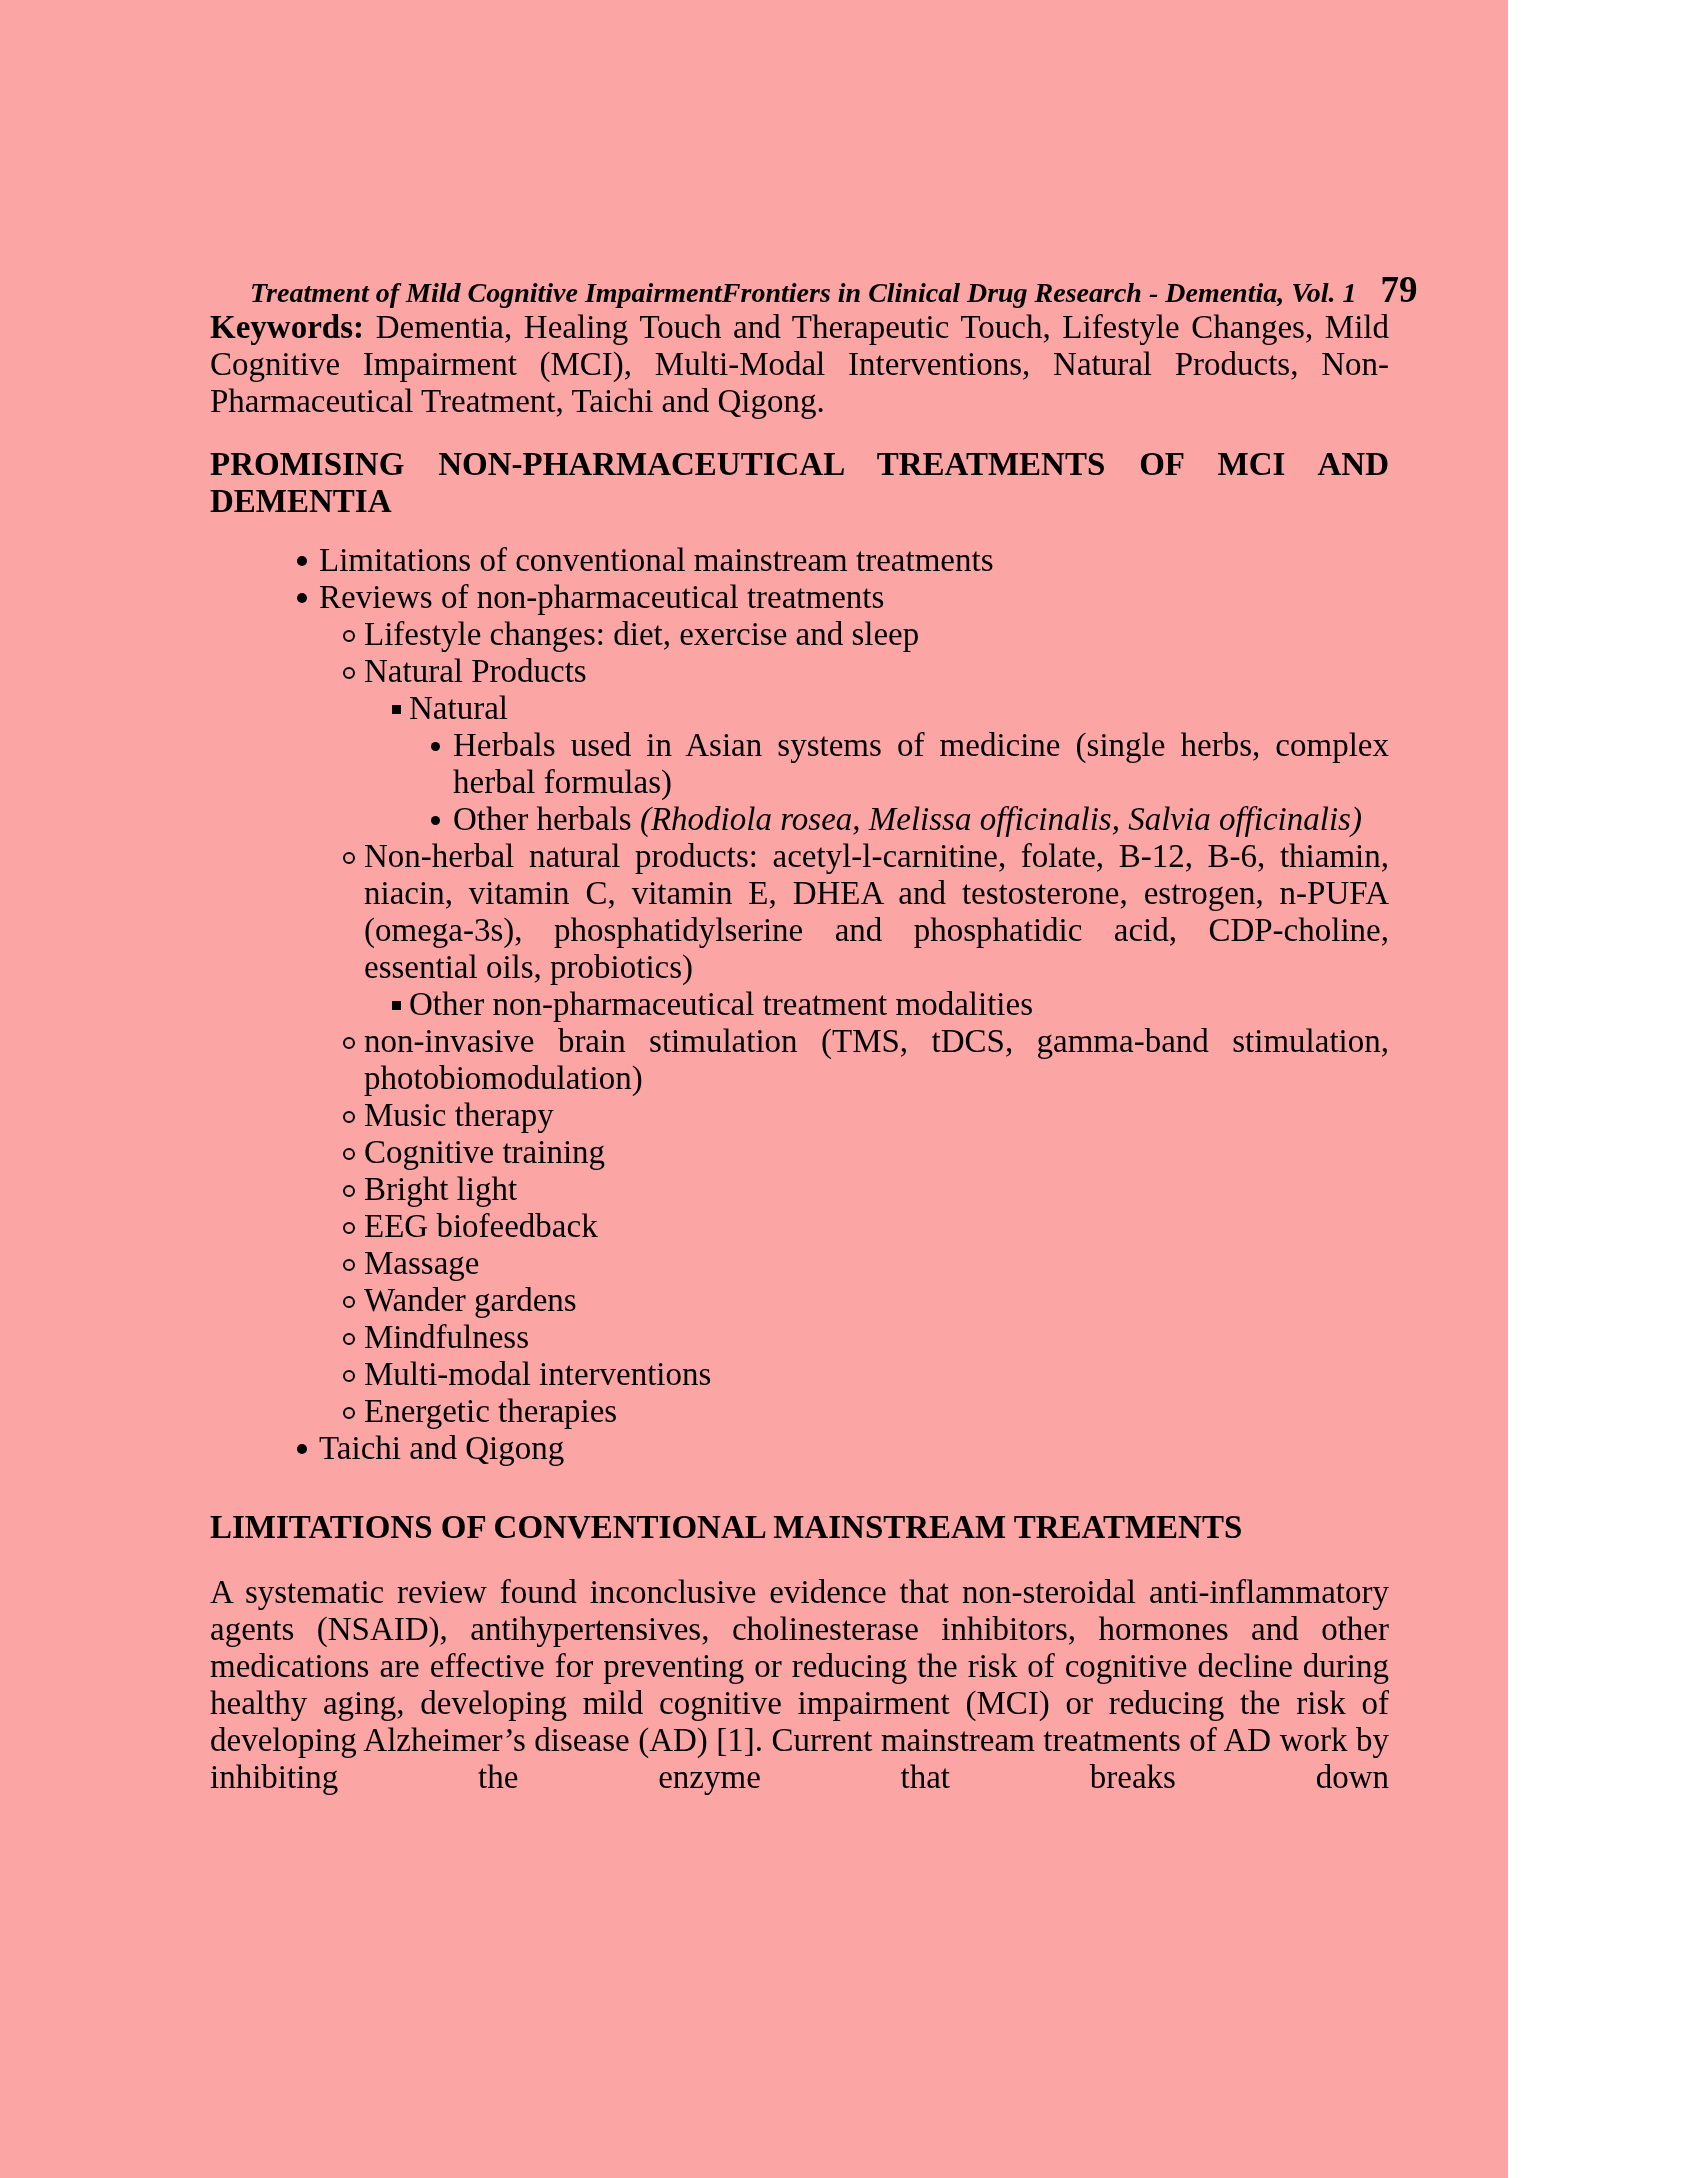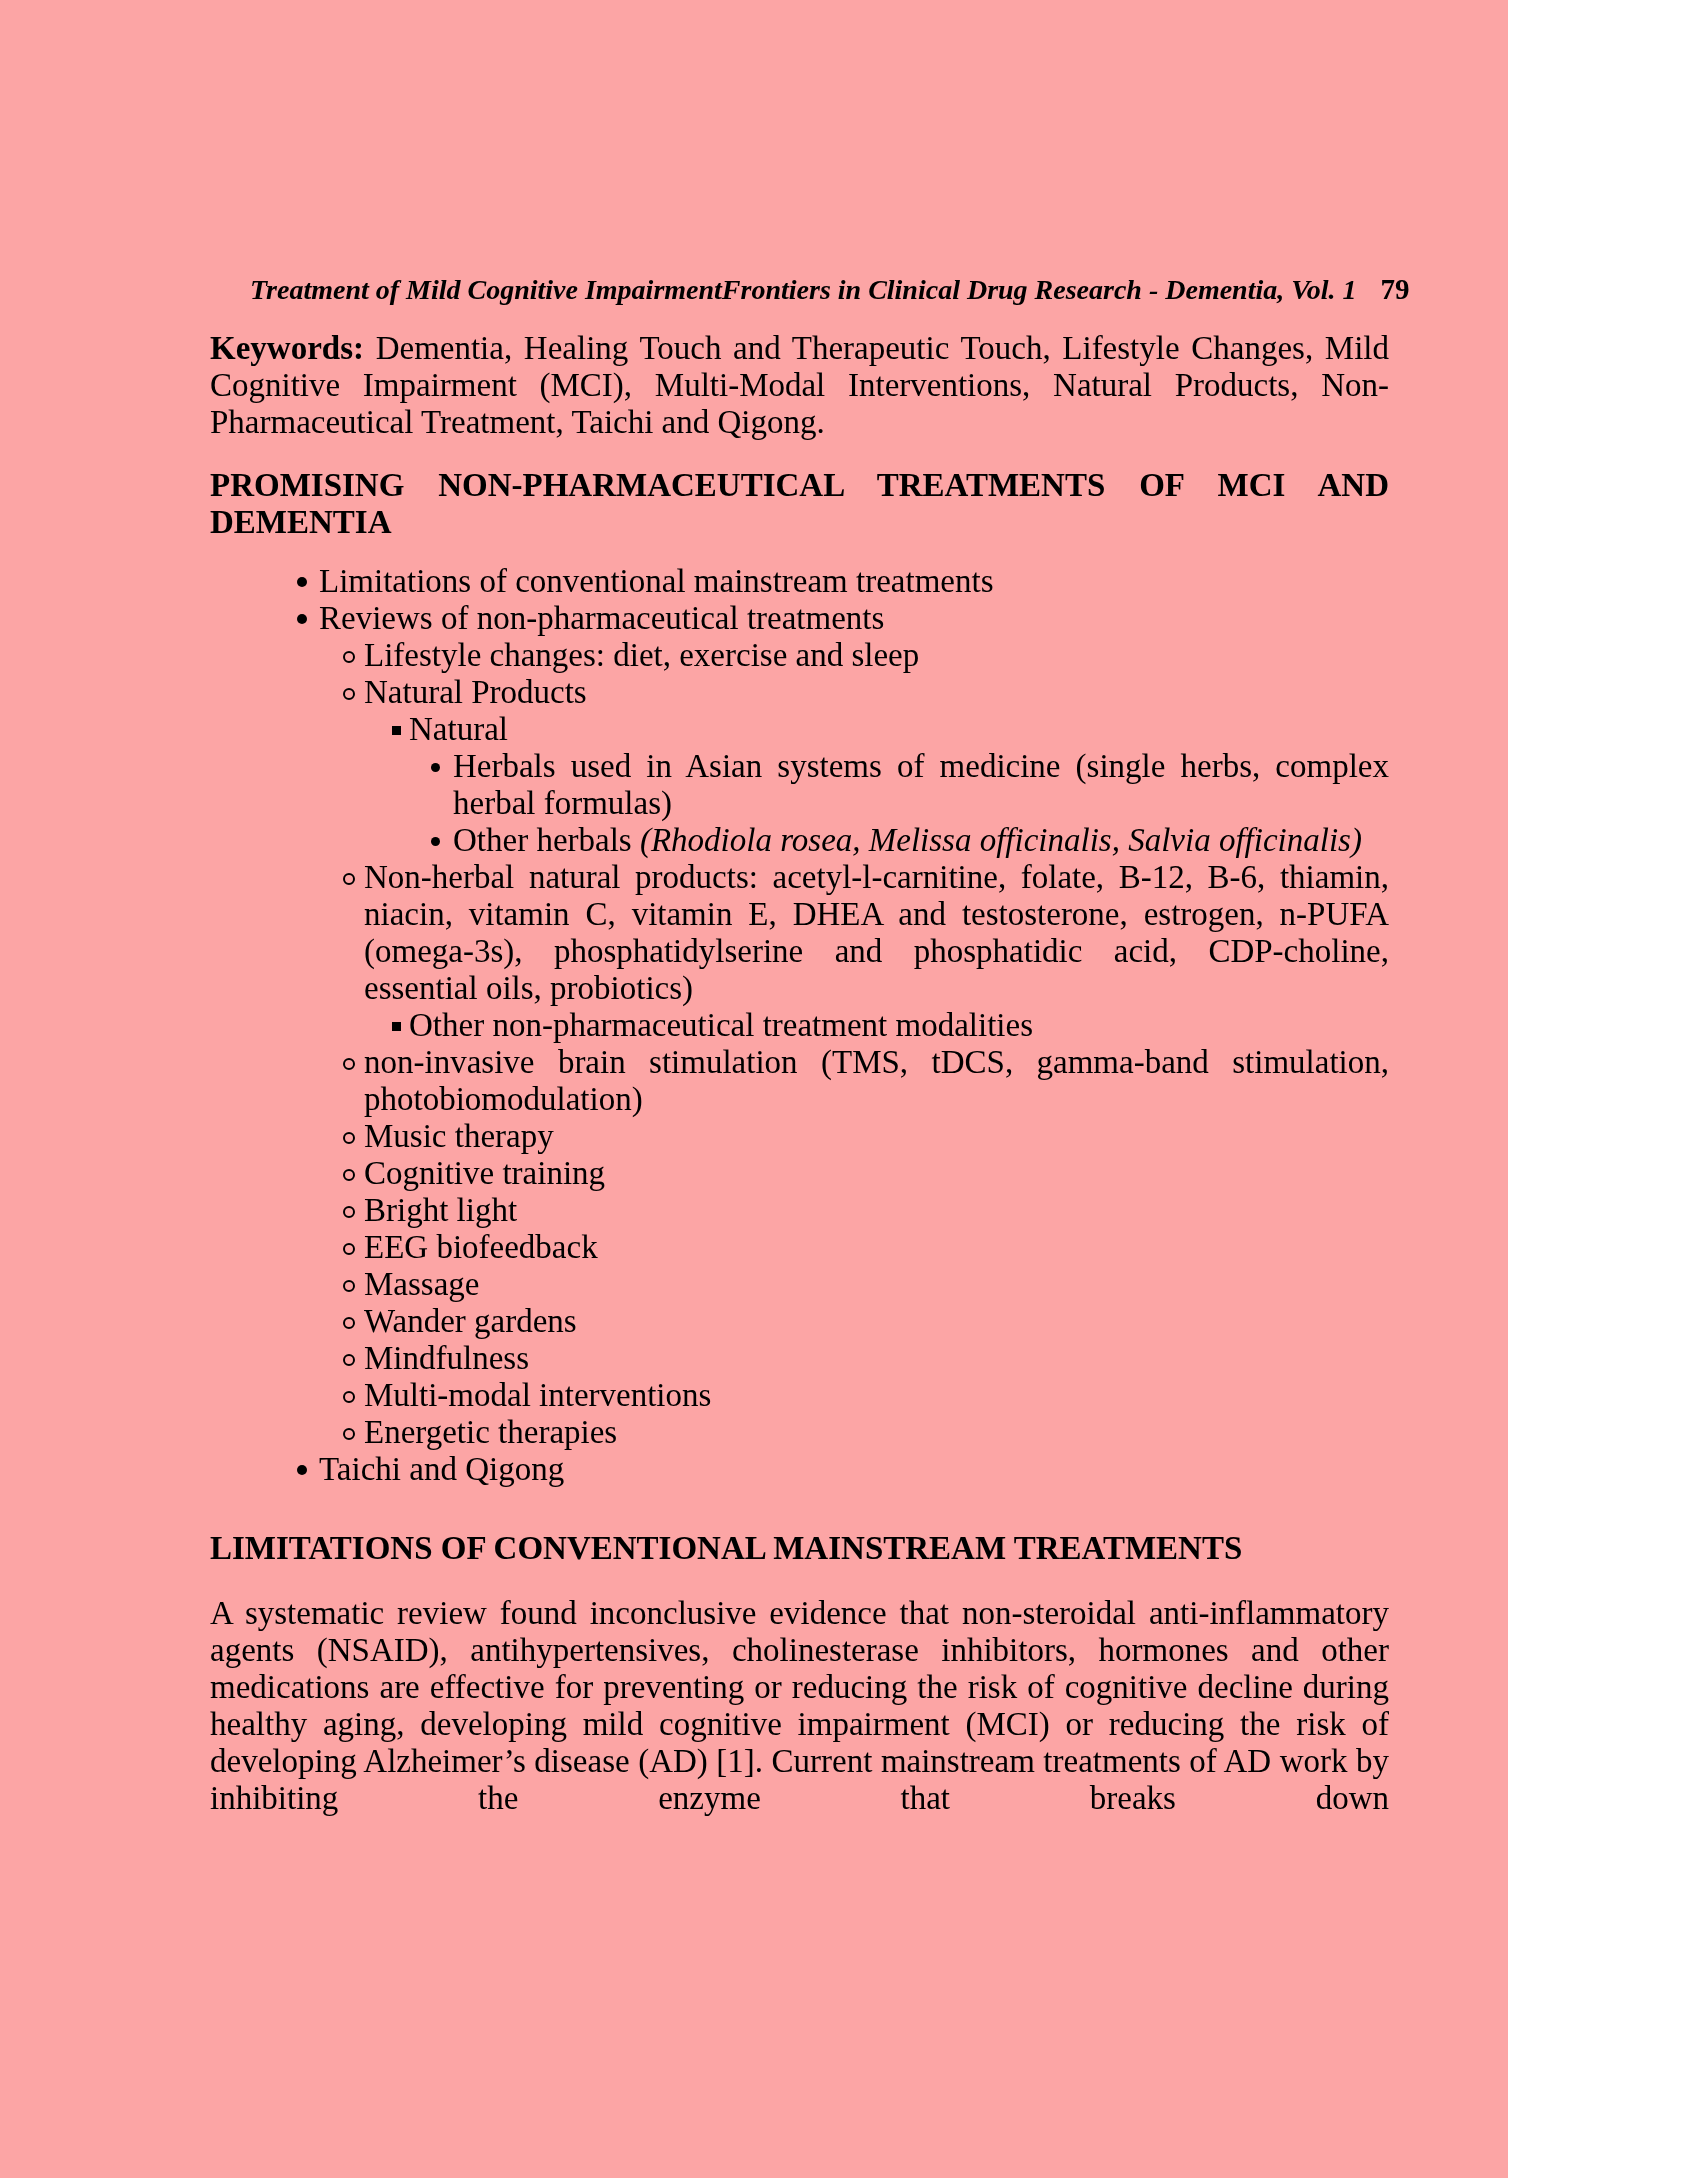--- a/index.html
+++ b/index.html
@@ -31,27 +31,27 @@
     align-items: baseline;
     font-size: 28px;
     line-height: 33px;
     font-weight: bold;
     font-style: italic;
     padding-left: 40px;
     white-space: nowrap;
   }
   .hdr .pnum {
     font-style: normal;
-    font-size: 29px;
+    font-size: 37px;
     margin-left: 24px;
     font-family: Liberation Serif, serif;
   }
   
   p { margin: 0; text-align: justify; }
-  .kw { margin-top: 24px; }
+  .kw { }
   .kw b { font-weight: bold; }
   .closing-par { margin-top: 28px; text-align-last: justify; }
   
   h2 {
     margin: 0;
     font-size: 33px;
     line-height: 37px;
     font-weight: bold;
     text-align: justify;
   }

